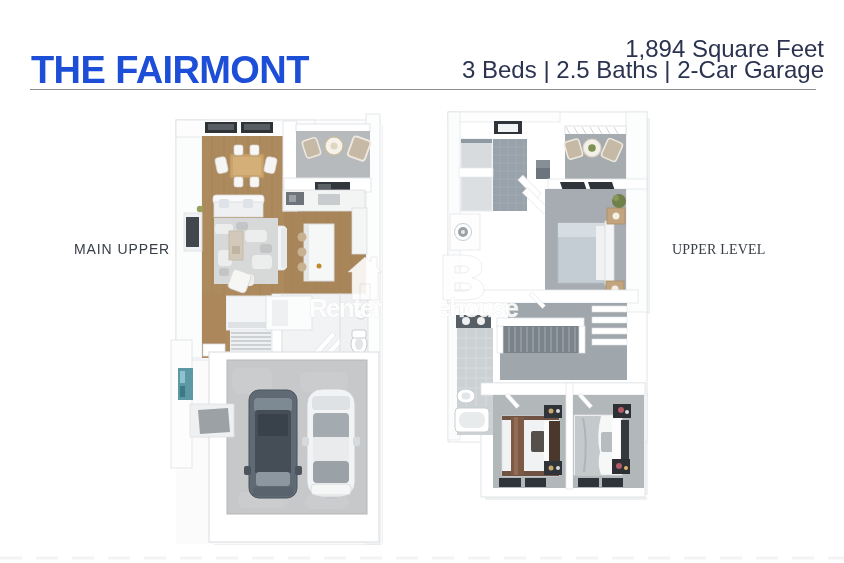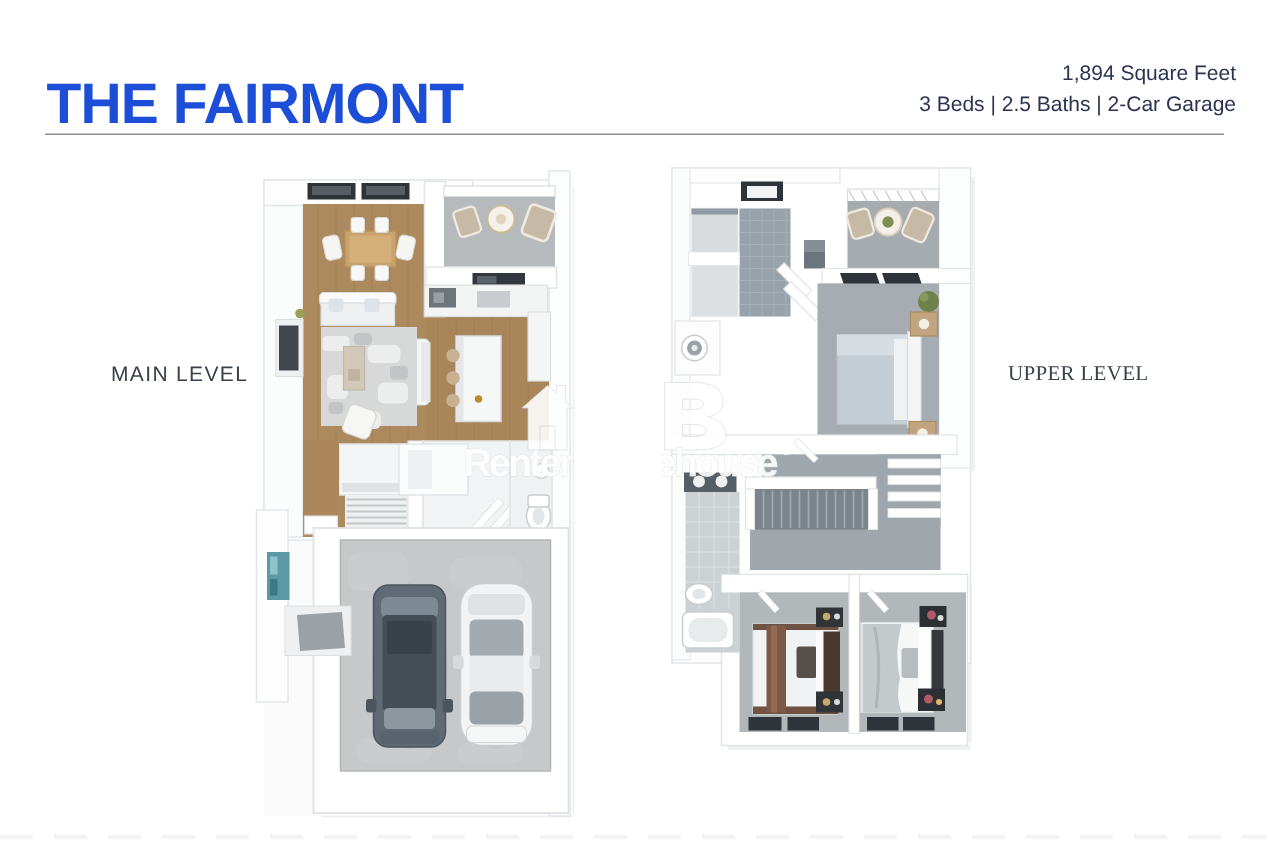--- a/index.html
+++ b/index.html
@@ -1,34 +1,34 @@
 <!DOCTYPE html>
 <html><head>
 <meta charset="utf-8">
 <style>
   html,body{margin:0;padding:0;}
   body{width:844px;height:563px;background:#ffffff;font-family:"Liberation Sans",sans-serif;position:relative;overflow:hidden;}
   .title{position:absolute;left:31px;top:49px;font-size:38px;letter-spacing:-0.6px;color:#1d4ed8;font-weight:700;}
   .rule{position:absolute;left:30px;top:89px;width:786px;height:1px;background:#8d8d8d;}
-  .stats{position:absolute;right:20px;top:38px;text-align:right;font-size:14px;line-height:21px;color:#2b3350;font-weight:500;}
+  .stats{position:absolute;right:20px;top:38px;text-align:right;font-size:24px;line-height:21px;color:#2b3350;font-weight:500;}
   .lvl{position:absolute;font-size:14px;color:#3a4049;font-weight:500;}
   .main-lvl{left:74px;top:241px;letter-spacing:0.9px;}
   .upper-lvl{left:672px;top:242px;letter-spacing:0.2px;font-family:Liberation Serif, serif;}
   svg{position:absolute;left:0;top:0;}
 </style>
 </head>
 <body>
 
 <div class="title">THE FAIRMONT</div>
 
 <div class="rule"></div>
 
 <div class="stats">1,894 Square Feet<br>3 Beds | 2.5 Baths | 2-Car Garage</div>
 
-<div class="lvl main-lvl">MAIN LEVEL</div>
+<div class="lvl main-lvl">MAIN UPPER</div>
 
 <div class="lvl upper-lvl">UPPER LEVEL</div>
 <svg width="844" height="563" viewBox="0 0 844 563">
 <defs>
 </defs>
 <g id="mainlevel">
 
 <rect x="380" y="125" width="3" height="418" fill="#f0f1f2"></rect>
 <rect x="214" y="542" width="167" height="3" fill="#eff0f1"></rect>
 

